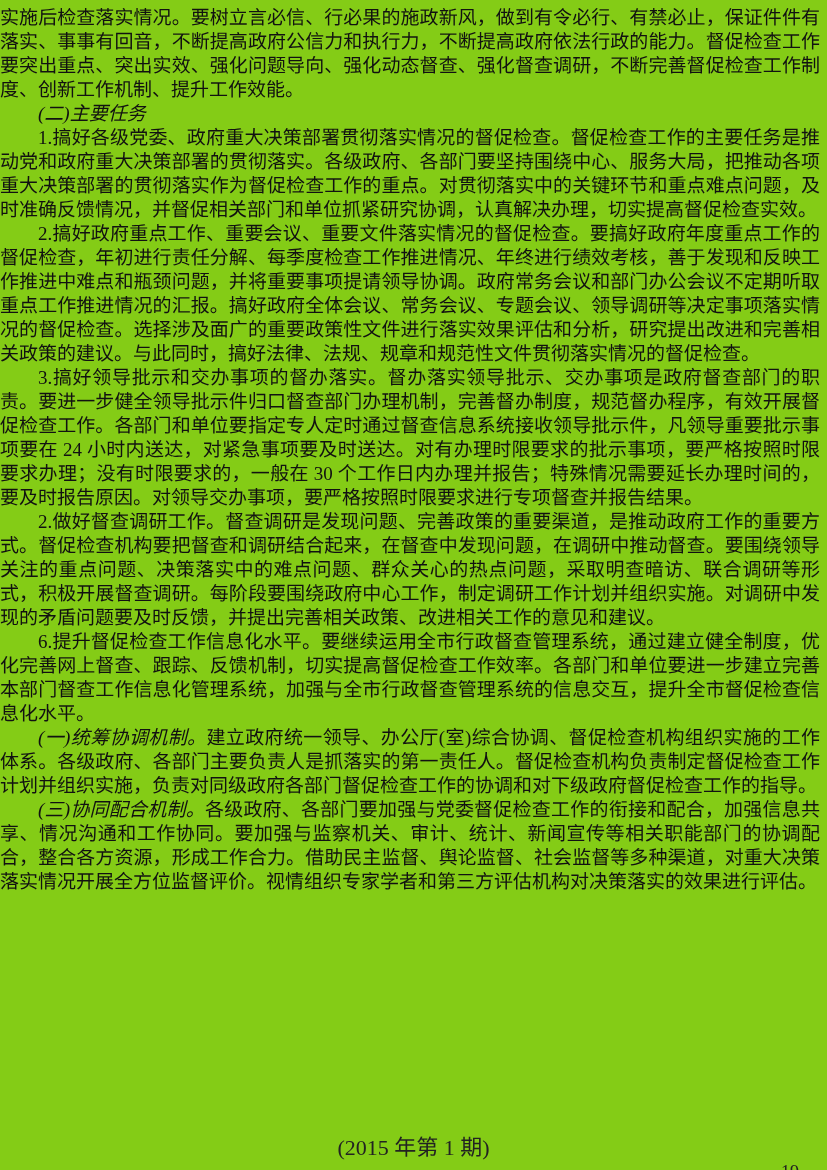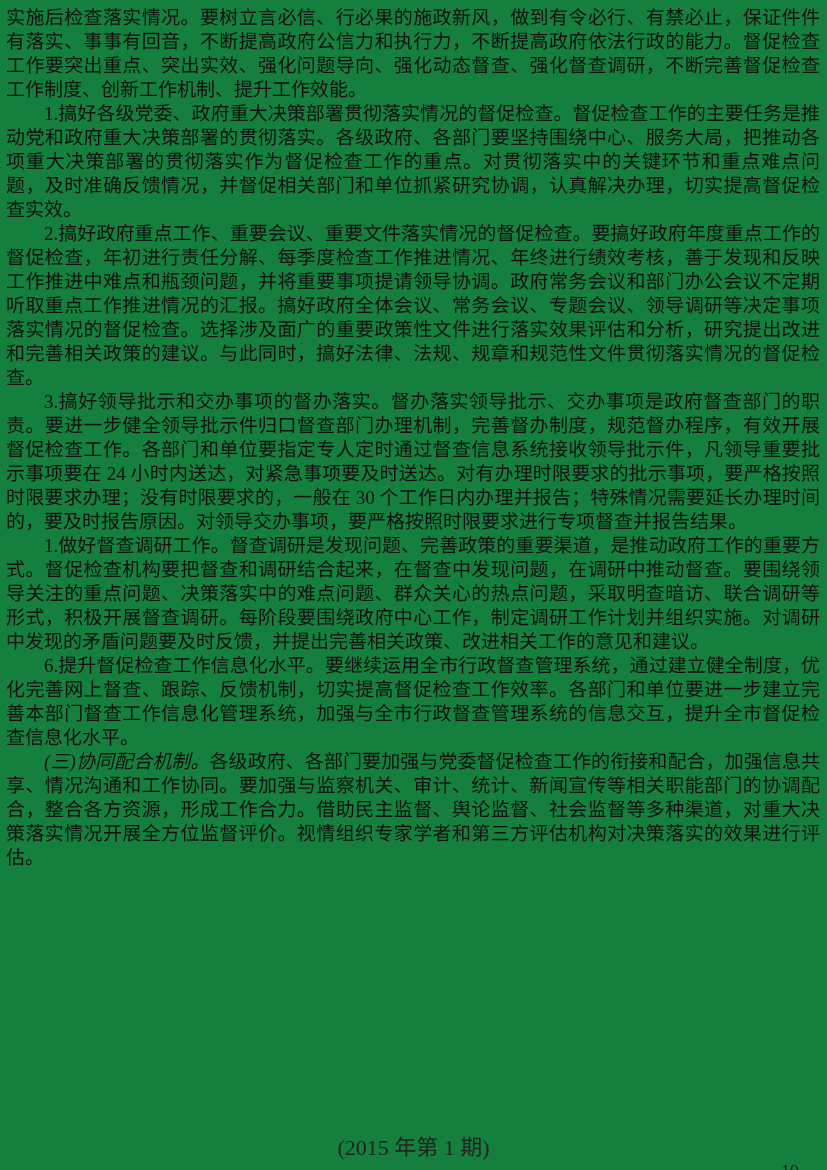--- a/index.html
+++ b/index.html
@@ -5,28 +5,28 @@
   html, body {
     margin: 0;
     padding: 0;
     background: #ffffff;
   }
   .page {
     position: relative;
     width: 827px;
     height: 1170px;
     margin: 0 auto;
-    background: #15803d;
+    background: #84cc16;
     color: #111111;
     font-family: "Liberation Serif", "DejaVu Serif", serif;
     font-size: 19px;
     line-height: 24px;
     overflow: hidden;
     box-sizing: border-box;
-    padding: 6px 7px 0 6px;
+    padding: 6px 7px 0 0;
   }
   .body-text p {
     margin: 0;
     text-align: justify;
     text-justify: inter-ideograph;
     word-break: break-all;
   }
   .indent {
     text-indent: 2em;
   }
@@ -64,33 +64,35 @@
   }
 </style>
 </head>
 <body>
 
 <div class="page">
   <div class="body-text">
 
     <p class="no-indent">实施后检查落实情况。要树立言必信、行必果的施政新风，做到有令必行、有禁必止，保证件件有落实、事事有回音，不断提高政府公信力和执行力，不断提高政府依法行政的能力。督促检查工作要突出重点、突出实效、强化问题导向、强化动态督查、强化督查调研，不断完善督促检查工作制度、创新工作机制、提升工作效能。</p>
 
+    <p class="indent kaiti">(二)主要任务</p>
 
     <p class="indent">1.搞好各级党委、政府重大决策部署贯彻落实情况的督促检查。督促检查工作的主要任务是推动党和政府重大决策部署的贯彻落实。各级政府、各部门要坚持围绕中心、服务大局，把推动各项重大决策部署的贯彻落实作为督促检查工作的重点。对贯彻落实中的关键环节和重点难点问题，及时准确反馈情况，并督促相关部门和单位抓紧研究协调，认真解决办理，切实提高督促检查实效。</p>
 
     <p class="indent">2.搞好政府重点工作、重要会议、重要文件落实情况的督促检查。要搞好政府年度重点工作的督促检查，年初进行责任分解、每季度检查工作推进情况、年终进行绩效考核，善于发现和反映工作推进中难点和瓶颈问题，并将重要事项提请领导协调。政府常务会议和部门办公会议不定期听取重点工作推进情况的汇报。搞好政府全体会议、常务会议、专题会议、领导调研等决定事项落实情况的督促检查。选择涉及面广的重要政策性文件进行落实效果评估和分析，研究提出改进和完善相关政策的建议。与此同时，搞好法律、法规、规章和规范性文件贯彻落实情况的督促检查。</p>
 
     <p class="indent">3.搞好领导批示和交办事项的督办落实。督办落实领导批示、交办事项是政府督查部门的职责。要进一步健全领导批示件归口督查部门办理机制，完善督办制度，规范督办程序，有效开展督促检查工作。各部门和单位要指定专人定时通过督查信息系统接收领导批示件，凡领导重要批示事项要在 24 小时内送达，对紧急事项要及时送达。对有办理时限要求的批示事项，要严格按照时限要求办理；没有时限要求的，一般在 30 个工作日内办理并报告；特殊情况需要延长办理时间的，要及时报告原因。对领导交办事项，要严格按照时限要求进行专项督查并报告结果。</p>
 
-    <p class="indent">1.做好督查调研工作。督查调研是发现问题、完善政策的重要渠道，是推动政府工作的重要方式。督促检查机构要把督查和调研结合起来，在督查中发现问题，在调研中推动督查。要围绕领导关注的重点问题、决策落实中的难点问题、群众关心的热点问题，采取明查暗访、联合调研等形式，积极开展督查调研。每阶段要围绕政府中心工作，制定调研工作计划并组织实施。对调研中发现的矛盾问题要及时反馈，并提出完善相关政策、改进相关工作的意见和建议。</p>
+    <p class="indent">2.做好督查调研工作。督查调研是发现问题、完善政策的重要渠道，是推动政府工作的重要方式。督促检查机构要把督查和调研结合起来，在督查中发现问题，在调研中推动督查。要围绕领导关注的重点问题、决策落实中的难点问题、群众关心的热点问题，采取明查暗访、联合调研等形式，积极开展督查调研。每阶段要围绕政府中心工作，制定调研工作计划并组织实施。对调研中发现的矛盾问题要及时反馈，并提出完善相关政策、改进相关工作的意见和建议。</p>
 
 
     <p class="indent">6.提升督促检查工作信息化水平。要继续运用全市行政督查管理系统，通过建立健全制度，优化完善网上督查、跟踪、反馈机制，切实提高督促检查工作效率。各部门和单位要进一步建立完善本部门督查工作信息化管理系统，加强与全市行政督查管理系统的信息交互，提升全市督促检查信息化水平。</p>
 
 
+    <p class="indent"><span class="kaiti">(一)统筹协调机制。</span><span>建立政府统一领导、办公厅(室)综合协调、督促检查机构组织实施的工作体系。各级政府、各部门主要负责人是抓落实的第一责任人。督促检查机构负责制定督促检查工作计划并组织实施，负责对同级政府各部门督促检查工作的协调和对下级政府督促检查工作的指导。</span></p>
 
 
     <p class="indent"><span class="kaiti">(三)协同配合机制。</span><span>各级政府、各部门要加强与党委督促检查工作的衔接和配合，加强信息共享、情况沟通和工作协同。要加强与监察机关、审计、统计、新闻宣传等相关职能部门的协调配合，整合各方资源，形成工作合力。借助民主监督、舆论监督、社会监督等多种渠道，对重大决策落实情况开展全方位监督评价。视情组织专家学者和第三方评估机构对决策落实的效果进行评估。</span></p>
 
   </div>
 
   <div class="footer">
     <span class="issue">(2015 年第 1 期)</span>
     <span class="page-num">19</span>
   </div>

